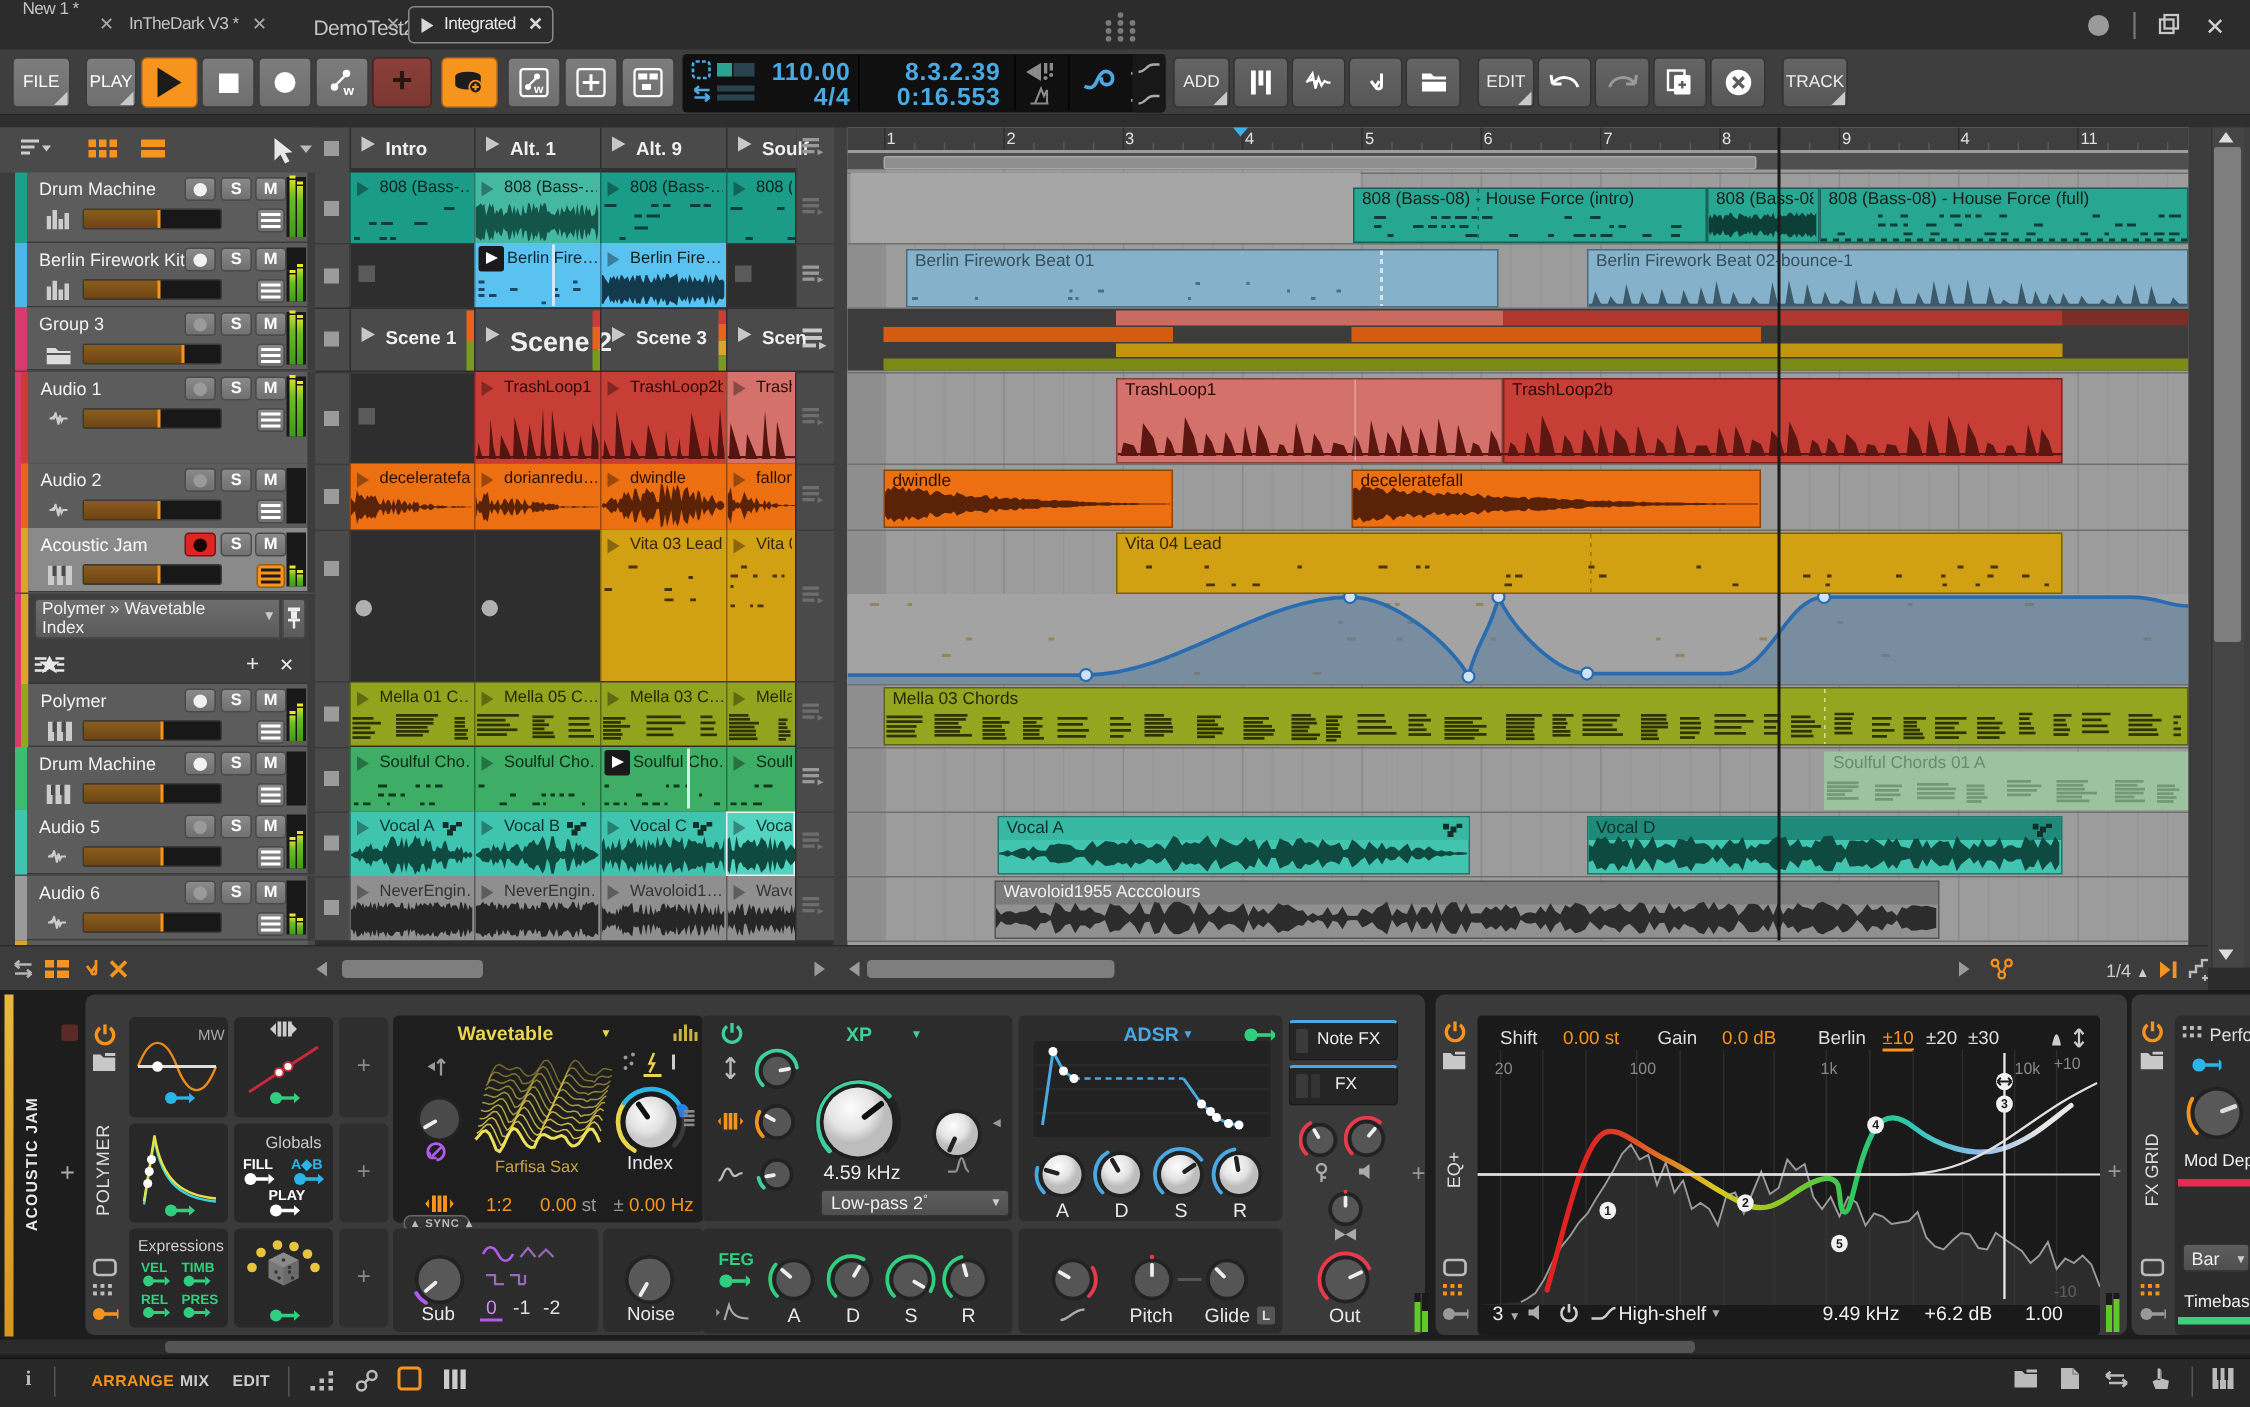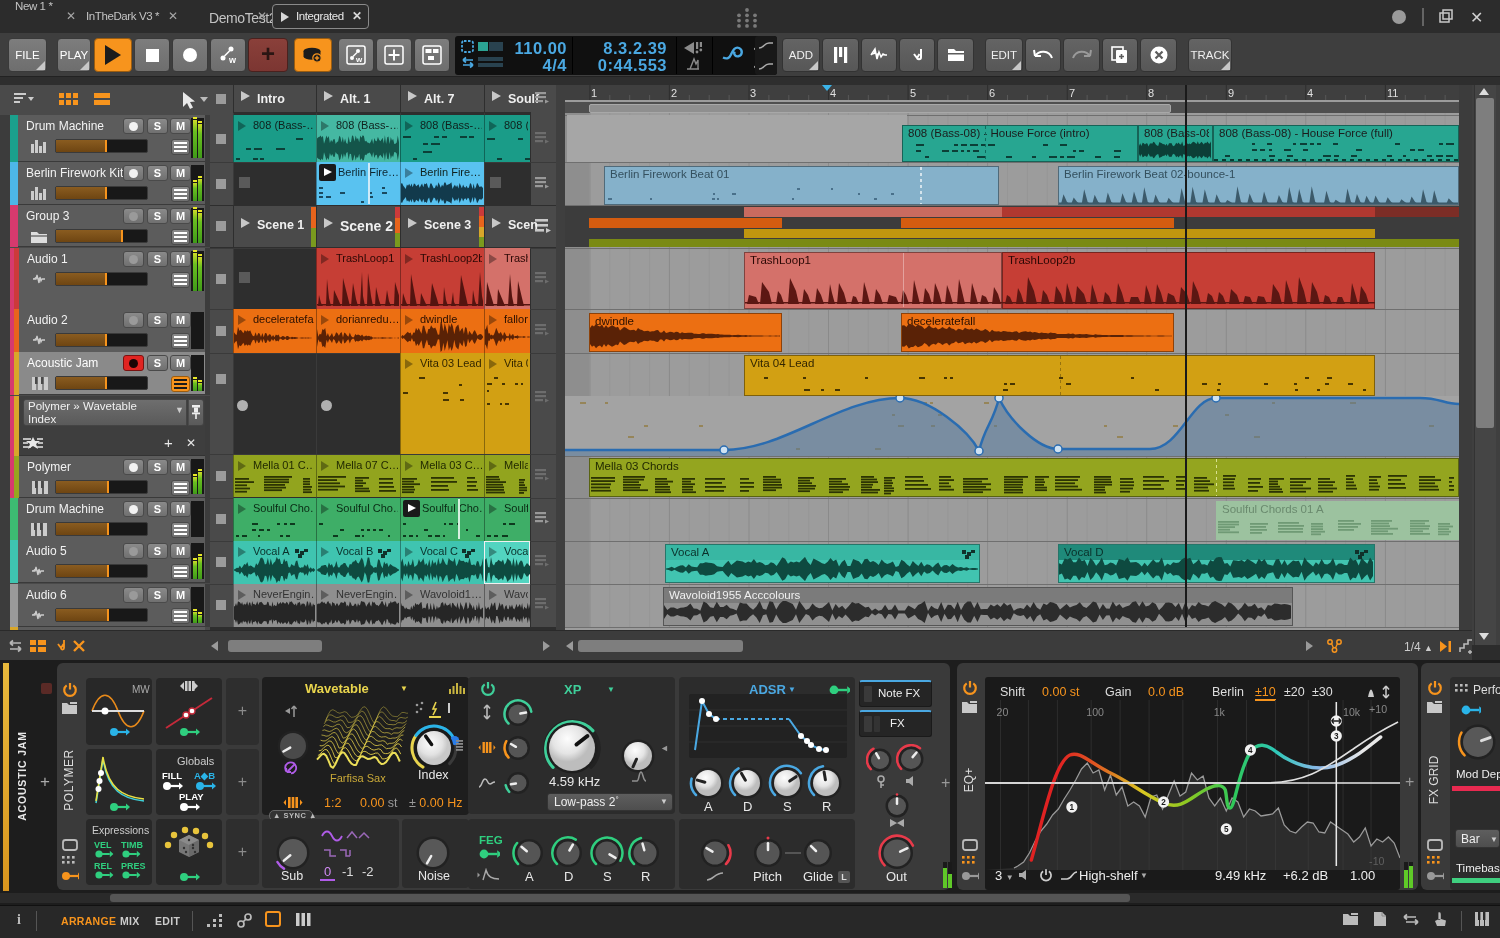--- a/index.html
+++ b/index.html
@@ -102,21 +102,21 @@
     <rect x="19" y="4" width="10" height="9" fill="#2ba393"></rect>
     <rect x="30" y="4" width="14" height="9" fill="#29424f"></rect>
     <path d="M4 22 L14 22 M4 22 L7 19.5 M4 22 L7 24.5" stroke="#4aa8e2" stroke-width="1.7" fill="none"></path>
     <path d="M14 27 L4 27 M14 27 L11 24.5 M14 27 L11 29.5" stroke="#4aa8e2" stroke-width="1.7" fill="none"></path>
     <rect x="19" y="19" width="25" height="4" fill="#29424f"></rect>
     <rect x="19" y="25" width="25" height="4" fill="#29424f"></rect>
   </svg>
 <div style="position:absolute;color:#4aa8e2;font-size:16.5px;font-weight:bold;text-align:right;white-space:nowrap;letter-spacing:0.5px;left:475px;top:39px;width:92px;">110.00</div>
 <div style="position:absolute;color:#4aa8e2;font-size:16.5px;font-weight:bold;text-align:right;white-space:nowrap;letter-spacing:0.5px;left:475px;top:56px;width:92px;">4/4</div>
 <div style="position:absolute;color:#4aa8e2;font-size:16.5px;font-weight:bold;text-align:right;white-space:nowrap;letter-spacing:0.5px;left:575px;top:39px;width:92px;">8.3.2.39</div>
-<div style="position:absolute;color:#4aa8e2;font-size:16.5px;font-weight:bold;text-align:right;white-space:nowrap;letter-spacing:0.5px;left:575px;top:56px;width:92px;">0:44.553</div>
+<div style="position:absolute;color:#4aa8e2;font-size:16.5px;font-weight:bold;text-align:right;white-space:nowrap;letter-spacing:0.5px;left:575px;top:56px;width:92px;">0:16.553</div>
 <div style="position:absolute;left:572px;top:37px;width:1px;height:37px;background:#000;"></div>
 <div style="position:absolute;left:676px;top:37px;width:1px;height:37px;background:#000;"></div>
 <div style="position:absolute;left:712px;top:37px;width:1px;height:37px;background:#000;"></div>
 <svg class="ab" style="left:682px;top:40px" width="26" height="32" viewBox="0 0 26 32">
     <path d="M2 8 L12 2 L12 14 Z" fill="#8a8a8a"></path>
     <rect x="14" y="2" width="2.2" height="7" fill="#8a8a8a"></rect>
     <rect x="17.8" y="2" width="2.2" height="5" fill="#8a8a8a"></rect>
     <circle cx="15" cy="12" r="1.4" fill="#8a8a8a"></circle>
     <circle cx="18.8" cy="10" r="1.4" fill="#8a8a8a"></circle>
     <path d="M8 29 L12 19 L14 24 L16 20 L16 29 Z M5 29 L17 29" stroke="#8a8a8a" stroke-width="1.4" fill="none"></path>
@@ -512,21 +512,21 @@
 <div style="position:absolute;left:210px;top:626.5px;width:346px;height:1px;background:#3a3a3a;"></div>
 <div style="position:absolute;left:233px;top:85px;width:297.5px;height:28px;background:#4a4a4a;border-bottom:1px solid #2e2e2e;"></div>
 <div style="position:absolute;left:233px;top:85px;width:83px;height:28px;border-left:1px solid #2e2e2e;"></div>
 <div style="position:absolute;left:241px;top:91px;width:0;height:0;border-style:solid;border-width:5.5px 0 5.5px 9px;border-color:transparent transparent transparent #c8c8c8;"></div>
 <div style="position:absolute;left:257px;top:92px;font-size:12.5px;color:#f0f0f0;font-weight:bold;white-space:nowrap;">Intro</div>
 <div style="position:absolute;left:316px;top:85px;width:84px;height:28px;border-left:1px solid #2e2e2e;"></div>
 <div style="position:absolute;left:324px;top:91px;width:0;height:0;border-style:solid;border-width:5.5px 0 5.5px 9px;border-color:transparent transparent transparent #c8c8c8;"></div>
 <div style="position:absolute;left:340px;top:92px;font-size:12.5px;color:#f0f0f0;font-weight:bold;white-space:nowrap;">Alt. 1</div>
 <div style="position:absolute;left:400px;top:85px;width:84px;height:28px;border-left:1px solid #2e2e2e;"></div>
 <div style="position:absolute;left:408px;top:91px;width:0;height:0;border-style:solid;border-width:5.5px 0 5.5px 9px;border-color:transparent transparent transparent #c8c8c8;"></div>
-<div style="position:absolute;left:424px;top:92px;font-size:12.5px;color:#f0f0f0;font-weight:bold;white-space:nowrap;">Alt. 7</div>
+<div style="position:absolute;left:424px;top:92px;font-size:12.5px;color:#f0f0f0;font-weight:bold;white-space:nowrap;">Alt. 9</div>
 <div style="position:absolute;left:484px;top:85px;width:46.5px;height:28px;border-left:1px solid #2e2e2e;"></div>
 <div style="position:absolute;left:492px;top:91px;width:0;height:0;border-style:solid;border-width:5.5px 0 5.5px 9px;border-color:transparent transparent transparent #c8c8c8;"></div>
 <div style="position:absolute;left:508px;top:92px;font-size:12.5px;color:#f0f0f0;font-weight:bold;white-space:nowrap;">Soulf</div>
 <div style="position:absolute;left:216px;top:94px;width:10px;height:10px;background:#9b9b9b;"></div>
 <div style="position:absolute;left:534px;top:91px;width:18px;height:16px;"><svg width="16" height="14" viewBox="0 0 16 14">
       <rect x="1" y="1" width="11" height="2.2" fill="#999"></rect>
       <rect x="1" y="5" width="11" height="2.2" fill="#999"></rect>
       <rect x="1" y="9" width="8" height="2.2" fill="#999"></rect>
       <path d="M11 8.5 L15 10.5 L11 12.5 Z" fill="#999"></path>
     </svg></div>
@@ -618,21 +618,21 @@
       <rect x="1" y="11" width="9" height="2.6" fill="#c8c8c8"></rect>
       <path d="M12 10 L17 12.5 L12 15 Z" fill="#c8c8c8"></path>
     </svg></div>
 <div style="position:absolute;left:233px;top:205px;width:83px;height:42.5px;border-left:1px solid #2e2e2e;"></div>
 <div style="position:absolute;left:241px;top:218px;width:0;height:0;border-style:solid;border-width:5.5px 0 5.5px 9px;border-color:transparent transparent transparent #c8c8c8;"></div>
 <div style="position:absolute;left:257px;top:218px;font-size:12.5px;color:#f0f0f0;font-weight:bold;white-space:nowrap;">Scene 1</div>
 <div style="position:absolute;left:311.2px;top:207px;width:4.8px;height:20.5px;background:#e8641c;"></div>
 <div style="position:absolute;left:311.2px;top:227.5px;width:4.8px;height:19.0px;background:#7a9a1e;"></div>
 <div style="position:absolute;left:316px;top:205px;width:84px;height:42.5px;border-left:1px solid #2e2e2e;"></div>
 <div style="position:absolute;left:324px;top:218px;width:0;height:0;border-style:solid;border-width:5.5px 0 5.5px 9px;border-color:transparent transparent transparent #c8c8c8;"></div>
-<div style="position:absolute;left:340px;top:218px;font-size:14px;color:#f0f0f0;font-weight:bold;white-space:nowrap;">Scene 2</div>
+<div style="position:absolute;left:340px;top:218px;font-size:18px;color:#f0f0f0;font-weight:bold;white-space:nowrap;">Scene 2</div>
 <div style="position:absolute;left:395.2px;top:207px;width:4.8px;height:11px;background:#cc3a3a;"></div>
 <div style="position:absolute;left:395.2px;top:218px;width:4.8px;height:14.5px;background:#e8641c;"></div>
 <div style="position:absolute;left:395.2px;top:232.5px;width:4.8px;height:14.0px;background:#7a9a1e;"></div>
 <div style="position:absolute;left:400px;top:205px;width:84px;height:42.5px;border-left:1px solid #2e2e2e;"></div>
 <div style="position:absolute;left:408px;top:218px;width:0;height:0;border-style:solid;border-width:5.5px 0 5.5px 9px;border-color:transparent transparent transparent #c8c8c8;"></div>
 <div style="position:absolute;left:424px;top:218px;font-size:12.5px;color:#f0f0f0;font-weight:bold;white-space:nowrap;">Scene 3</div>
 <div style="position:absolute;left:479.2px;top:207px;width:4.8px;height:8.5px;background:#cc3a3a;"></div>
 <div style="position:absolute;left:479.2px;top:215.5px;width:4.8px;height:11.0px;background:#e8641c;"></div>
 <div style="position:absolute;left:479.2px;top:226.5px;width:4.8px;height:10.5px;background:#d8a62a;"></div>
 <div style="position:absolute;left:479.2px;top:237px;width:4.8px;height:9.5px;background:#7a9a1e;"></div>
@@ -777,21 +777,21 @@
     <rect x="30" y="13.3" width="18" height="1.8" fill="#2c3403"></rect>
     <rect x="69" y="2.0" width="7" height="1.8" fill="#2c3403"></rect>
     <rect x="69" y="4.7" width="7" height="1.8" fill="#2c3403"></rect>
     <rect x="69" y="7.3" width="7" height="1.8" fill="#2c3403"></rect>
     <rect x="69" y="10.0" width="9" height="1.8" fill="#2c3403"></rect>
     <rect x="69" y="12.7" width="8" height="1.8" fill="#2c3403"></rect>
     <rect x="69" y="15.3" width="9" height="1.8" fill="#2c3403"></rect>
   </svg>
 <div style="position:absolute;left:316px;top:455px;width:84px;height:42px;background:#92a41e;border-left:1px solid rgba(0,0,0,0.35);overflow:hidden;"></div>
 <div style="position:absolute;left:321px;top:461px;width:0;height:0;border-style:solid;border-width:5px 0 5px 8.5px;border-color:transparent transparent transparent rgba(0,0,0,0.35);"></div>
-<div style="position:absolute;left:336px;top:459px;font-size:11px;color:#222a02;white-space:nowrap;overflow:hidden;width:62px;">Mella 07 C…</div>
+<div style="position:absolute;left:336px;top:459px;font-size:11px;color:#222a02;white-space:nowrap;overflow:hidden;width:62px;">Mella 05 C…</div>
 <svg width="82" height="20" style="position:absolute;left:317px;top:476px;" viewBox="0 0 82 20">
     <rect x="1" y="0.0" width="28" height="1.8" fill="#2c3403"></rect>
     <rect x="1" y="3.2" width="19" height="1.8" fill="#2c3403"></rect>
     <rect x="1" y="6.4" width="22" height="1.8" fill="#2c3403"></rect>
     <rect x="1" y="9.6" width="27" height="1.8" fill="#2c3403"></rect>
     <rect x="1" y="12.8" width="20" height="1.8" fill="#2c3403"></rect>
     <rect x="38" y="1.0" width="14" height="1.8" fill="#2c3403"></rect>
     <rect x="38" y="3.7" width="8" height="1.8" fill="#2c3403"></rect>
     <rect x="38" y="6.3" width="11" height="1.8" fill="#2c3403"></rect>
     <rect x="38" y="9.0" width="8" height="1.8" fill="#2c3403"></rect>

